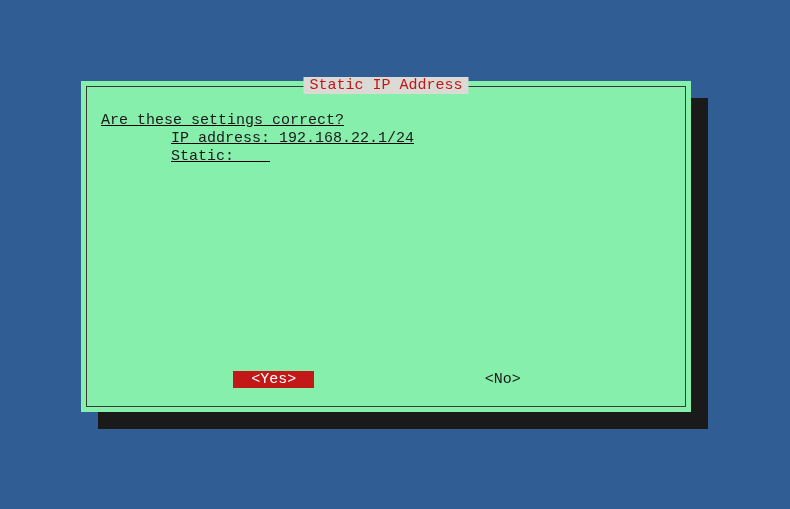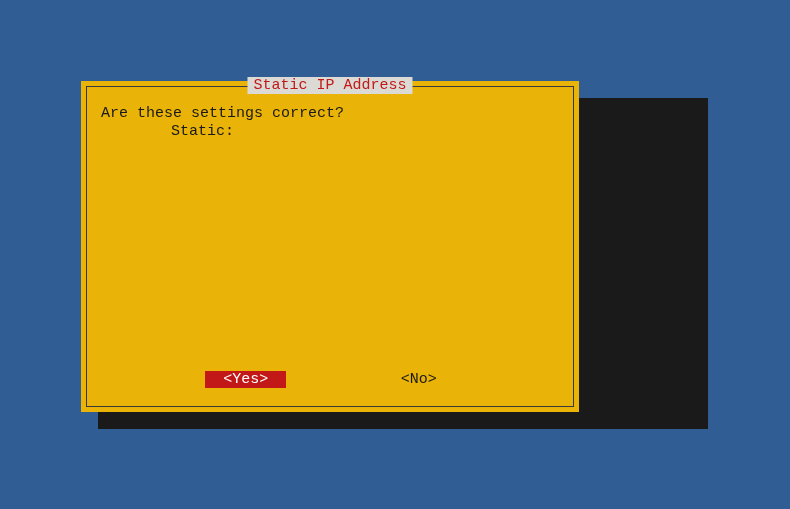--- a/index.html
+++ b/index.html
@@ -21,24 +21,25 @@
       top: 98px;
       left: 98px;
       width: 610px;
       height: 331px;
       background: #1a1a1a;
     }
     .dialog-wrapper {
       position: absolute;
       top: 81px;
       left: 81px;
-      width: 498px;
+      width: 610px;
       height: 331px;
-      background: #eab308;
+      background: #86efac;
       padding: 5px;
+      text-decoration: underline;
     }
     .dialog {
       width: 100%;
       height: 100%;
       border: 1px solid #3a3a3a;
       position: relative;
       padding: 10px 14px;
     }
     .title {
       position: absolute;
@@ -47,21 +48,21 @@
       transform: translateX(-50%);
       background: #dcdad5;
       padding: 0 6px;
       color: #c21818;
       font-weight: normal;
       white-space: nowrap;
     }
     .content {
       color: #1a1a1a;
       line-height: 1.2;
-      margin-top: 8px;
+      margin-top: 15px;
     }
     .prompt-line {
       display: block;
     }
     .detail-line {
       display: flex;
       padding-left: 70px;
     }
     .detail-label {
       white-space: pre;
@@ -97,20 +98,24 @@
 
 <div class="shadow"></div>
 
 <div class="dialog-wrapper">
   <div class="dialog">
     <div class="title">Static IP Address</div>
 
     <div class="content">
       <span class="prompt-line">Are these settings correct?</span>
       <div class="detail-line">
+        <span class="detail-label">IP address: </span>
+        <span class="detail-value">192.168.22.1/24</span>
+      </div>
+      <div class="detail-line">
         <span class="detail-label">Static:    </span>
       </div>
     </div>
 
     <div class="button-row">
       <button class="btn selected">&lt;Yes&gt;</button>
       <button class="btn">&lt;No&gt;</button>
     </div>
   </div>
 </div>

